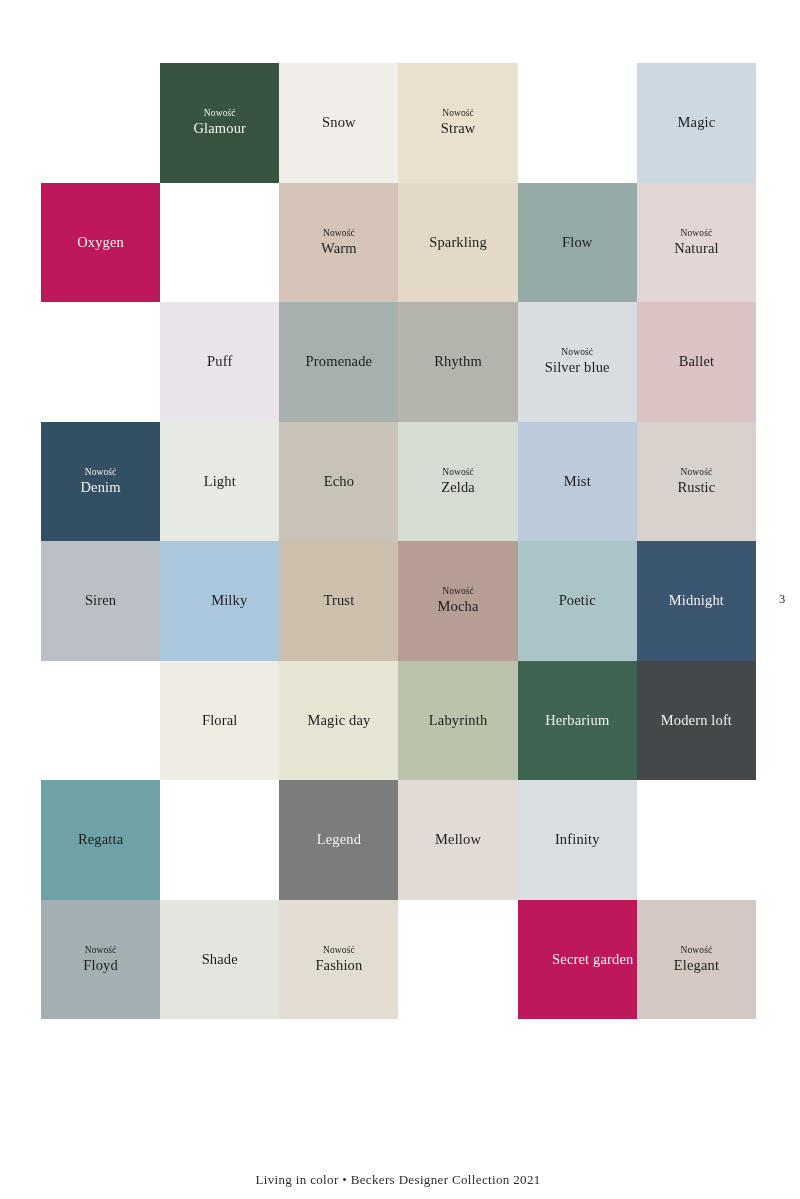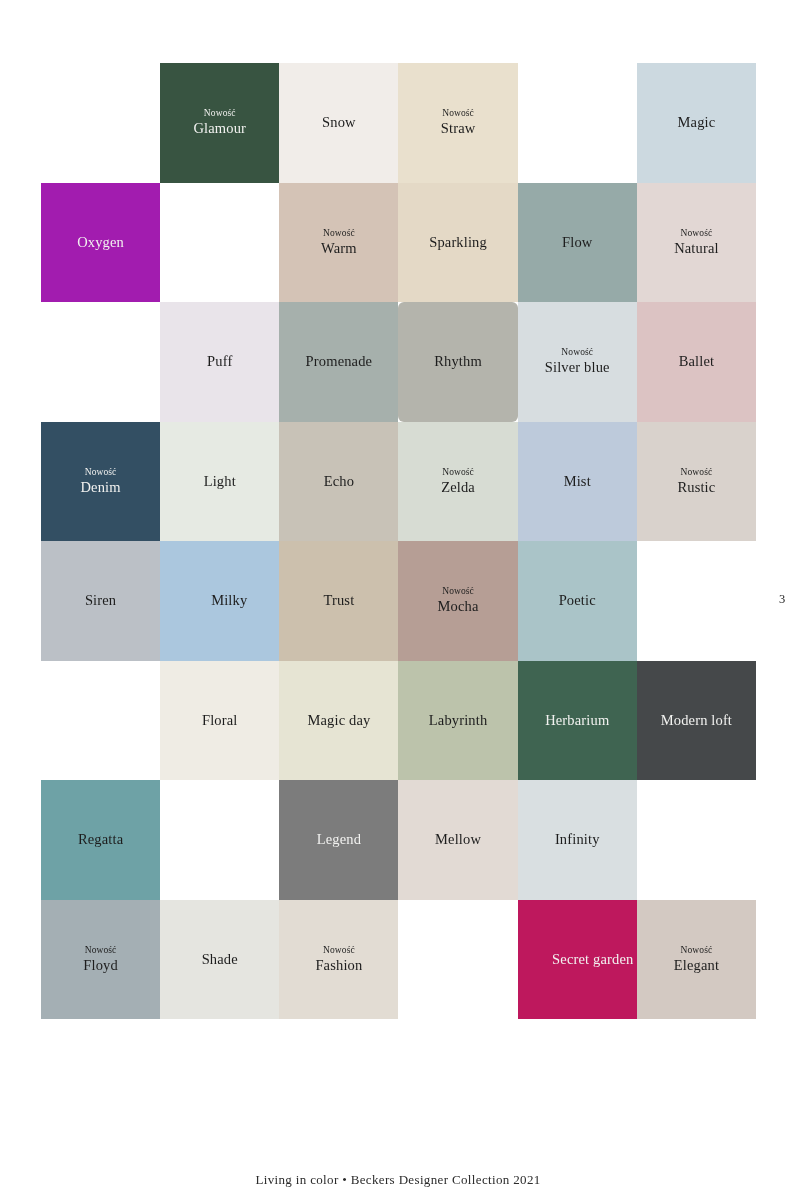--- a/index.html
+++ b/index.html
@@ -106,21 +106,21 @@
         <div class="swatch-name">Snow</div>
       </div>
       <div class="swatch tone-dark" style="grid-area: 1 / 4; background: rgb(233, 224, 205);">
         <div class="swatch-badge">Nowość</div>
         <div class="swatch-name">Straw</div>
       </div>
       <div class="swatch empty tone-dark" style="grid-area: 1 / 5;"></div>
       <div class="swatch tone-dark" style="grid-area: 1 / 6; background: rgb(204, 217, 224);">
         <div class="swatch-name">Magic</div>
       </div>
-      <div class="swatch tone-light" style="grid-area: 2 / 1; background: #a21caf;">
+      <div class="swatch tone-light" style="grid-area: 2 / 1; background: #be185d;">
         <div class="swatch-name">Oxygen</div>
       </div>
       <div class="swatch empty tone-dark" style="grid-area: 2 / 2;"></div>
       <div class="swatch tone-dark" style="grid-area: 2 / 3; background: rgb(212, 195, 182);">
         <div class="swatch-badge">Nowość</div>
         <div class="swatch-name">Warm</div>
       </div>
       <div class="swatch tone-dark" style="grid-area: 2 / 4; background: rgb(228, 217, 198);">
         <div class="swatch-name">Sparkling</div>
       </div>
@@ -131,21 +131,21 @@
         <div class="swatch-badge">Nowość</div>
         <div class="swatch-name">Natural</div>
       </div>
       <div class="swatch empty tone-dark" style="grid-area: 3 / 1;"></div>
       <div class="swatch tone-dark" style="grid-area: 3 / 2; background: rgb(233, 228, 234);">
         <div class="swatch-name">Puff</div>
       </div>
       <div class="swatch tone-dark" style="grid-area: 3 / 3; background: rgb(166, 176, 172);">
         <div class="swatch-name">Promenade</div>
       </div>
-      <div class="swatch tone-dark" style="grid-area: 3 / 4; background: rgb(180, 180, 172); border-radius: 6px;">
+      <div class="swatch tone-dark" style="grid-area: 3 / 4; background: rgb(180, 180, 172);">
         <div class="swatch-name">Rhythm</div>
       </div>
       <div class="swatch tone-dark" style="grid-area: 3 / 5; background: rgb(215, 221, 224);">
         <div class="swatch-badge">Nowość</div>
         <div class="swatch-name">Silver blue</div>
       </div>
       <div class="swatch tone-dark" style="grid-area: 3 / 6; background: rgb(220, 195, 195);">
         <div class="swatch-name">Ballet</div>
       </div>
       <div class="swatch tone-light" style="grid-area: 4 / 1; background: rgb(51, 79, 99);">
@@ -177,20 +177,23 @@
       </div>
       <div class="swatch tone-dark" style="grid-area: 5 / 3; background: rgb(204, 192, 173);">
         <div class="swatch-name">Trust</div>
       </div>
       <div class="swatch tone-dark" style="grid-area: 5 / 4; background: rgb(182, 158, 149);">
         <div class="swatch-badge">Nowość</div>
         <div class="swatch-name">Mocha</div>
       </div>
       <div class="swatch tone-dark" style="grid-area: 5 / 5; background: rgb(170, 196, 200);">
         <div class="swatch-name">Poetic</div>
+      </div>
+      <div class="swatch tone-light" style="grid-area: 5 / 6; background: rgb(59, 86, 112);">
+        <div class="swatch-name">Midnight</div>
       </div>
       <div class="swatch empty tone-dark" style="grid-area: 6 / 1;"></div>
       <div class="swatch tone-dark" style="grid-area: 6 / 2; background: rgb(239, 236, 228);">
         <div class="swatch-name">Floral</div>
       </div>
       <div class="swatch tone-dark" style="grid-area: 6 / 3; background: rgb(230, 228, 211);">
         <div class="swatch-name">Magic day</div>
       </div>
       <div class="swatch tone-dark" style="grid-area: 6 / 4; background: rgb(188, 195, 171);">
         <div class="swatch-name">Labyrinth</div>

